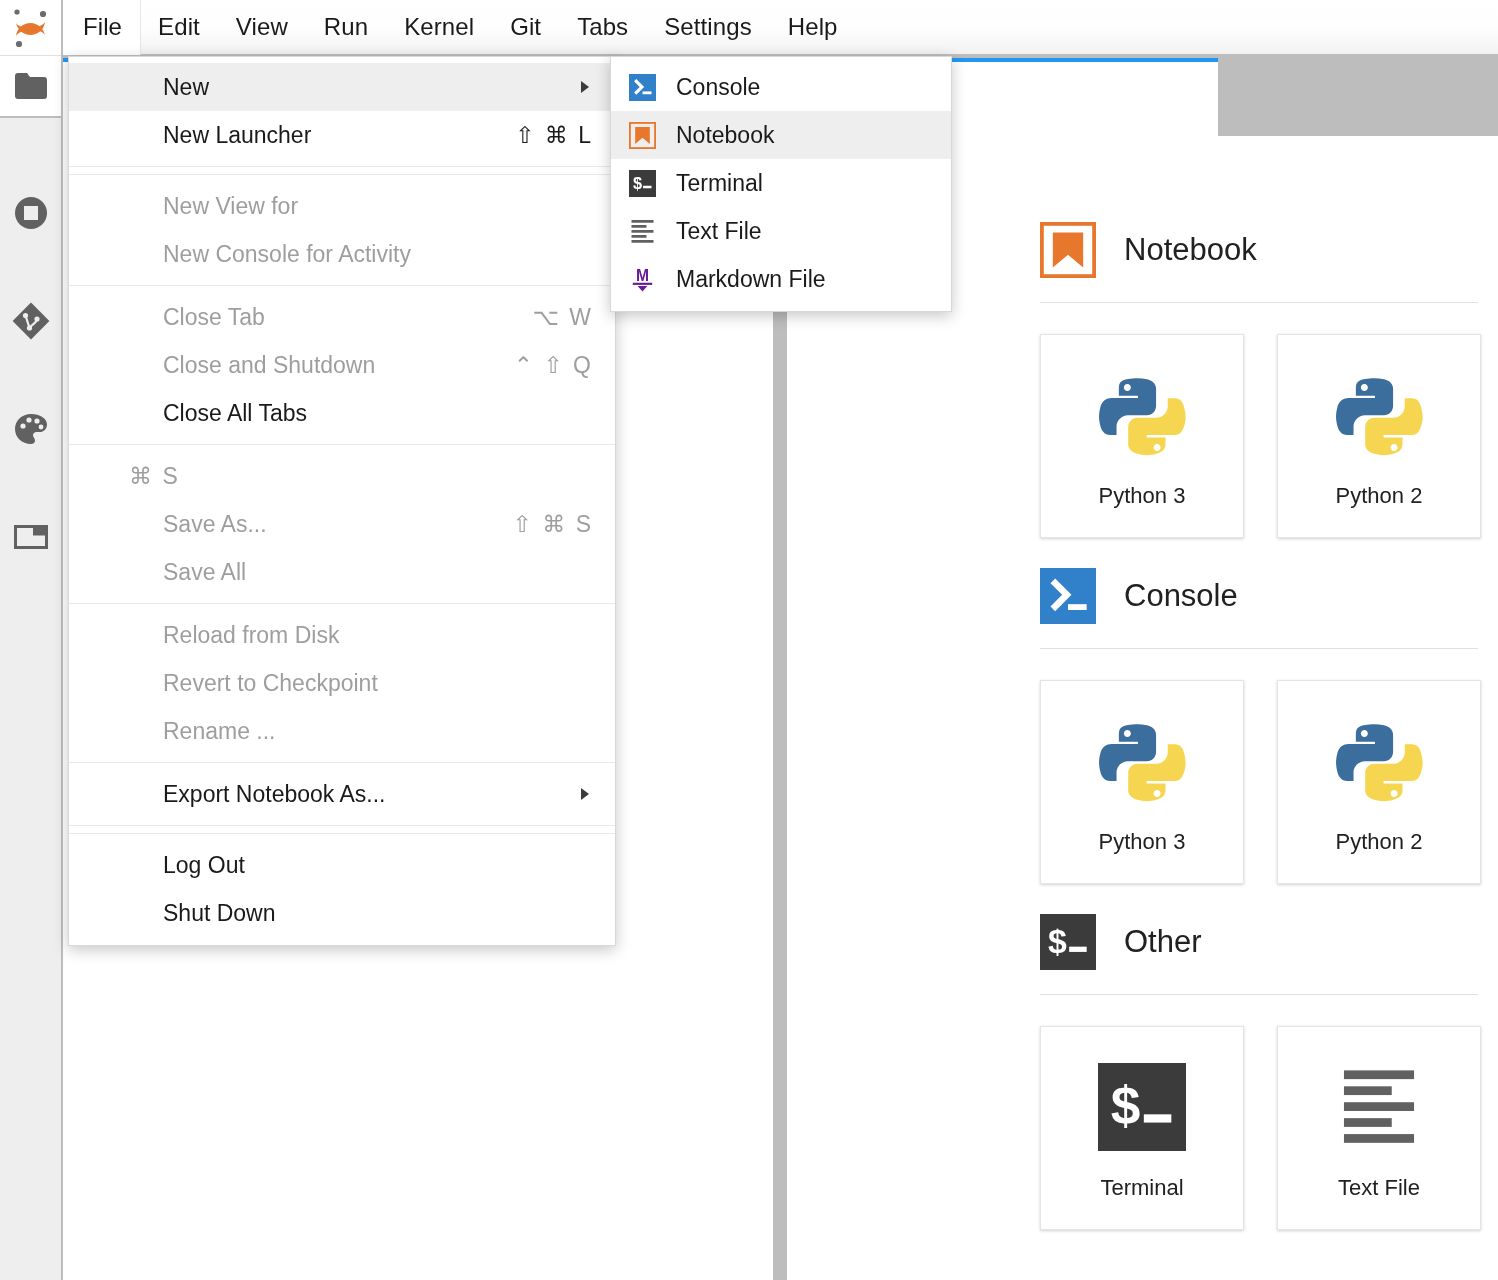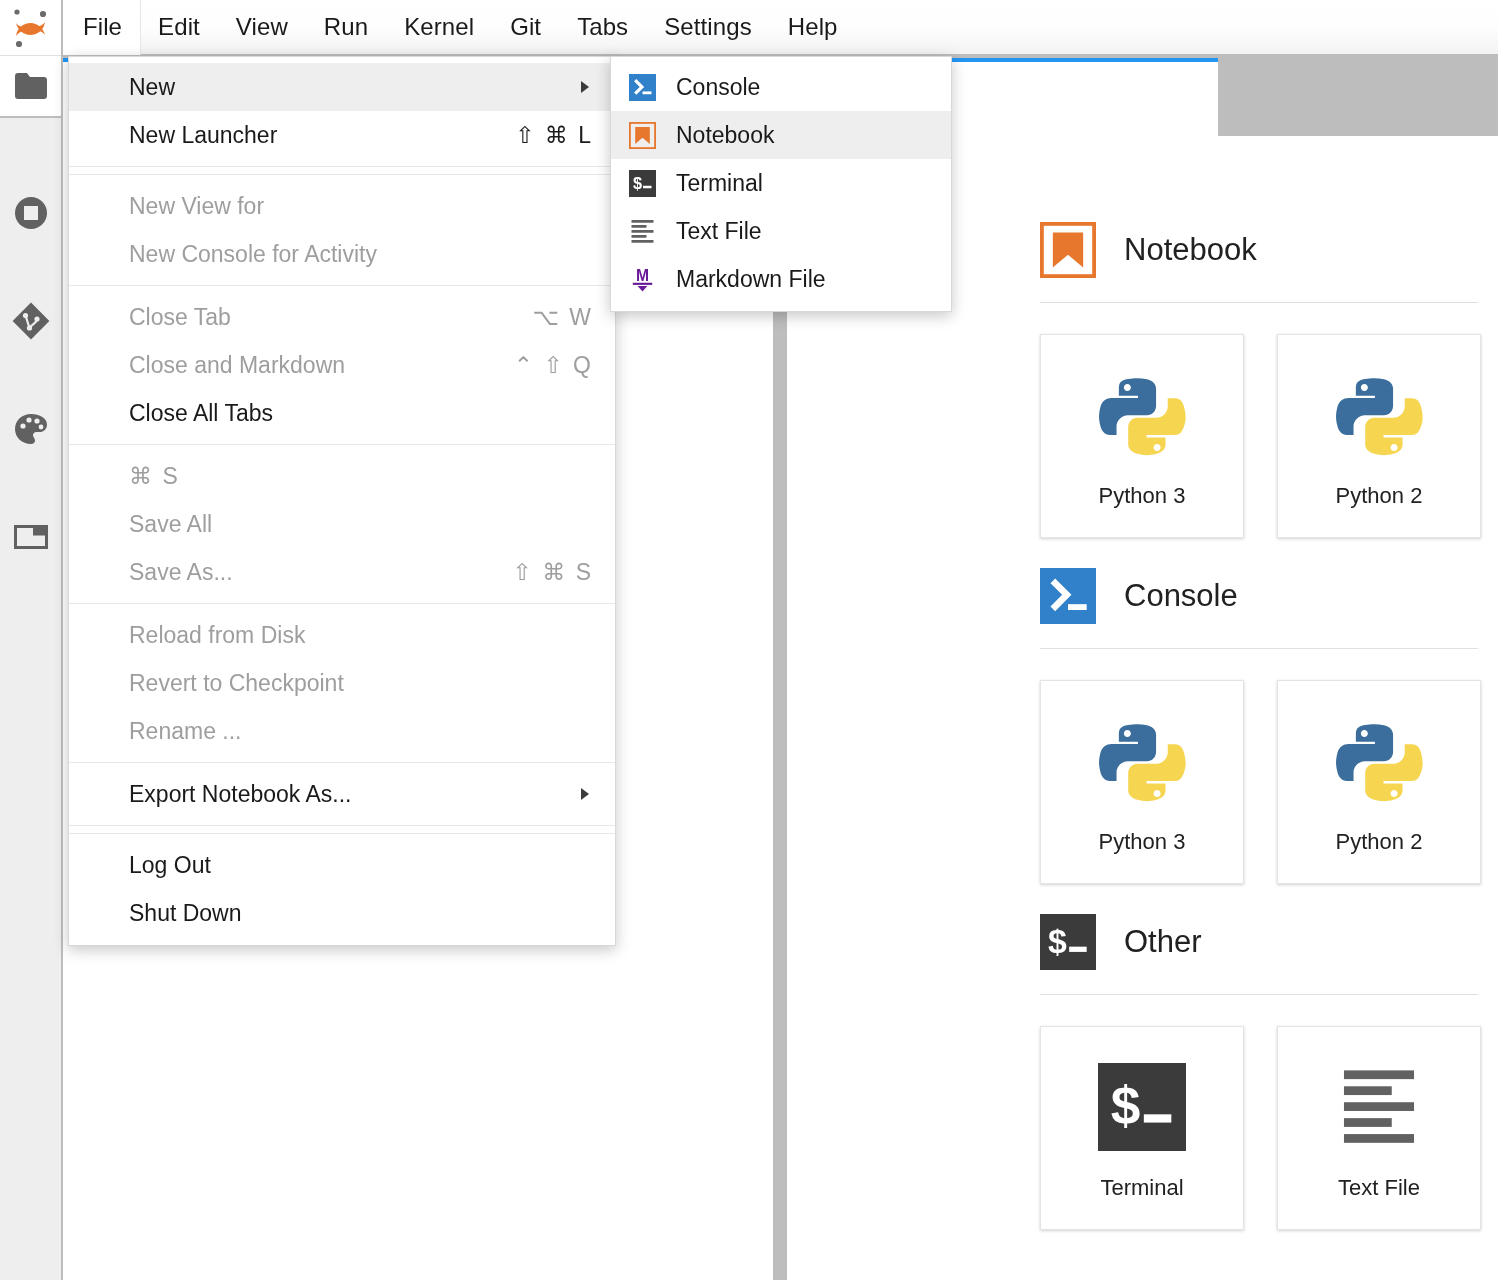--- a/index.html
+++ b/index.html
@@ -117,21 +117,21 @@
     padding: 6px 0 8px 0;
     z-index: 40;
   }
   .mi {
     height: 48px; display: flex; align-items: center;
     padding: 0 22px 0 60px; font-size: 23px; color: #1a1a1a;
     position: relative; white-space: nowrap;
   }
   .mi.disabled { color: #9e9e9e; }
   .mi.highlight { background: #eeeeee; }
-  .mi .label { flex: 1; }
+  .mi .label { flex: 1; margin-left: 34px; }
   .mi .shortcut { color: inherit; font-size: 23px; letter-spacing: 2px; }
   .mi .caret {
     position: absolute; right: 26px; top: 50%; transform: translateY(-50%);
     width: 0; height: 0;
     border-left: 8px solid #3b3b3b;
     border-top: 6px solid transparent;
     border-bottom: 6px solid transparent;
   }
   .sep { height: 1px; background: #e8e8e8; margin: 7px 0; }
 
@@ -381,38 +381,38 @@
       <span class="label">New Console for Activity</span>
     </div>
 
     <div class="sep"></div>
 
     <div class="mi disabled">
       <span class="label">Close Tab</span>
       <span class="shortcut">⌥ W</span>
     </div>
     <div class="mi disabled">
-      <span class="label">Close and Markdown</span>
+      <span class="label">Close and Shutdown</span>
       <span class="shortcut">⌃ ⇧ Q</span>
     </div>
     <div class="mi">
       <span class="label">Close All Tabs</span>
     </div>
 
     <div class="sep"></div>
 
     <div class="mi disabled">
       <span class="shortcut">⌘ S</span>
     </div>
     <div class="mi disabled">
-      <span class="label">Save All</span>
-    </div>
-    <div class="mi disabled">
       <span class="label">Save As...</span>
       <span class="shortcut">⇧ ⌘ S</span>
+    </div>
+    <div class="mi disabled">
+      <span class="label">Save All</span>
     </div>
 
     <div class="sep"></div>
 
     <div class="mi disabled">
       <span class="label">Reload from Disk</span>
     </div>
     <div class="mi disabled">
       <span class="label">Revert to Checkpoint</span>
     </div>

